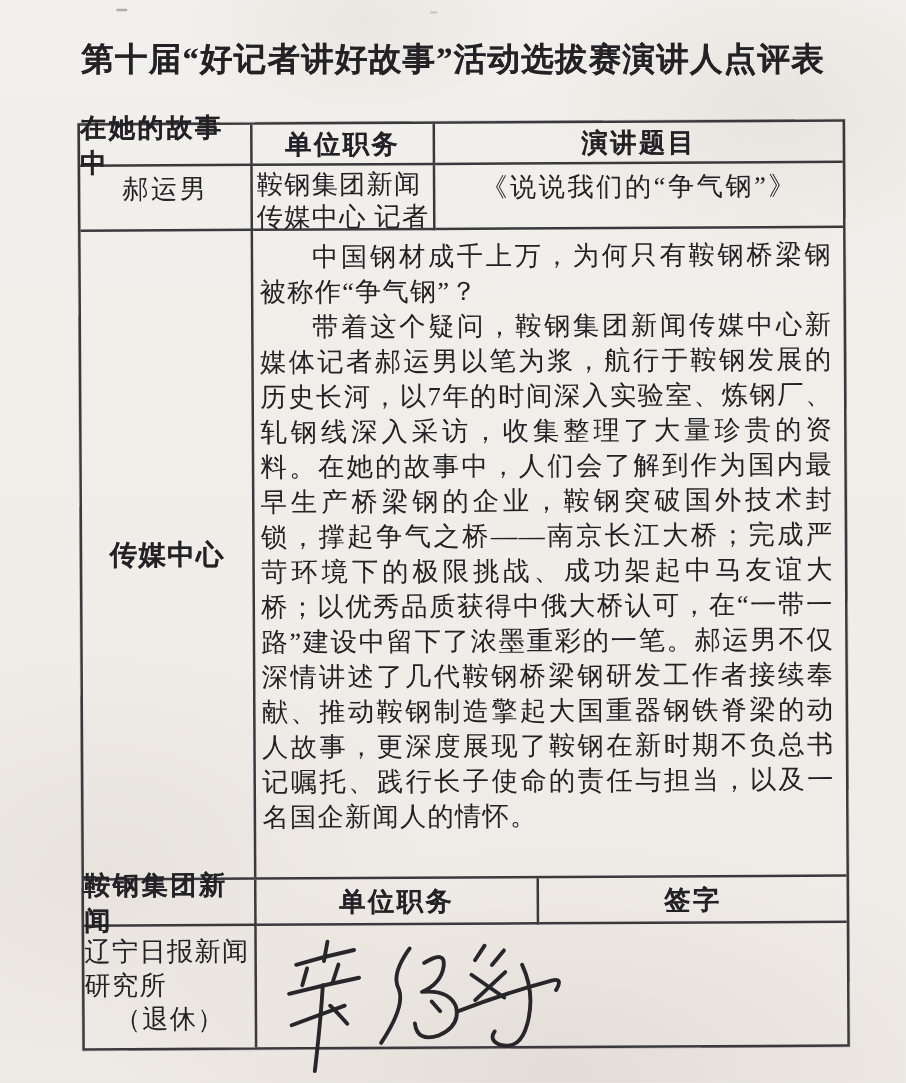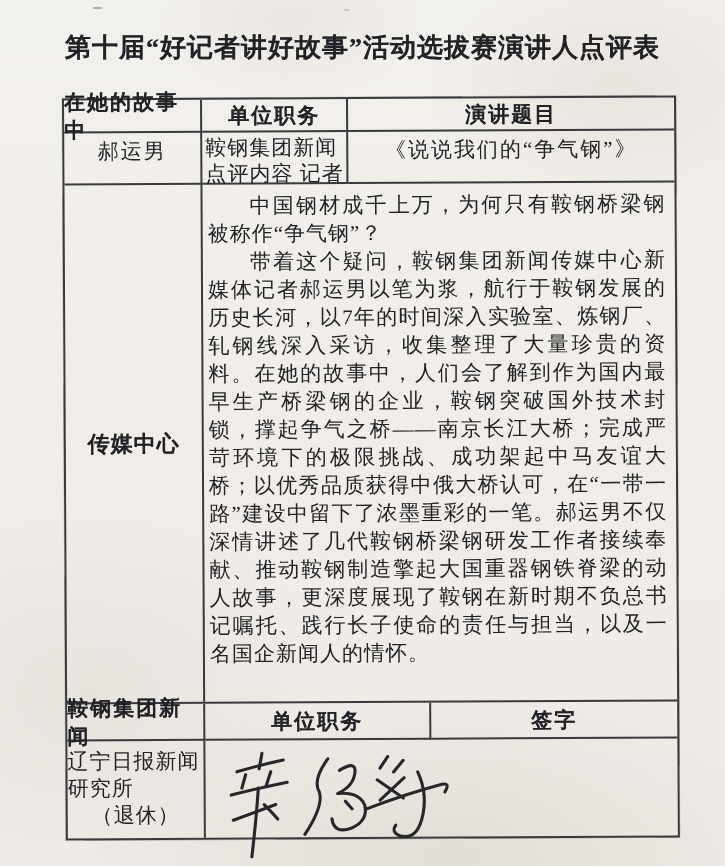--- a/index.html
+++ b/index.html
@@ -84,21 +84,21 @@
 
     <div class="sec-a">
 
       <div class="cell br bb hdr">在她的故事中</div>
       <div class="cell br bb hdr">单位职务</div>
       <div class="cell bb hdr">演讲题目</div>
 
       <div class="cell br bb top-center">郝运男</div>
       <div class="cell br bb unit-lines">
         <div>鞍钢集团新闻</div>
-        <div>点评内容 记者</div>
+        <div>传媒中心 记者</div>
       </div>
       <div class="cell bb top-center">《说说我们的“争气钢”》</div>
 
       <div class="cell br label-cell">
         <div>传媒中心</div>
       </div>
       <div class="cell content-cell">
         <p>中国钢材成千上万，为何只有鞍钢桥梁钢被称作“争气钢”？</p>
         <p>带着这个疑问，鞍钢集团新闻传媒中心新媒体记者郝运男以笔为浆，航行于鞍钢发展的历史长河，以7年的时间深入实验室、炼钢厂、轧钢线深入采访，收集整理了大量珍贵的资料。在她的故事中，人们会了解到作为国内最早生产桥梁钢的企业，鞍钢突破国外技术封锁，撑起争气之桥——南京长江大桥；完成严苛环境下的极限挑战、成功架起中马友谊大桥；以优秀品质获得中俄大桥认可，在“一带一路”建设中留下了浓墨重彩的一笔。郝运男不仅深情讲述了几代鞍钢桥梁钢研发工作者接续奉献、推动鞍钢制造擎起大国重器钢铁脊梁的动人故事，更深度展现了鞍钢在新时期不负总书记嘱托、践行长子使命的责任与担当，以及一名国企新闻人的情怀。</p>
       </div>

